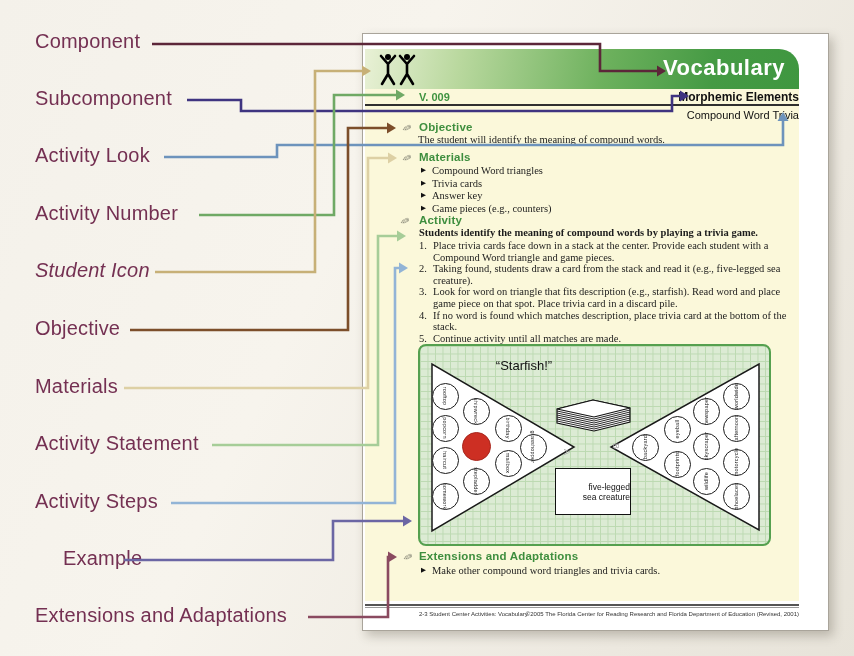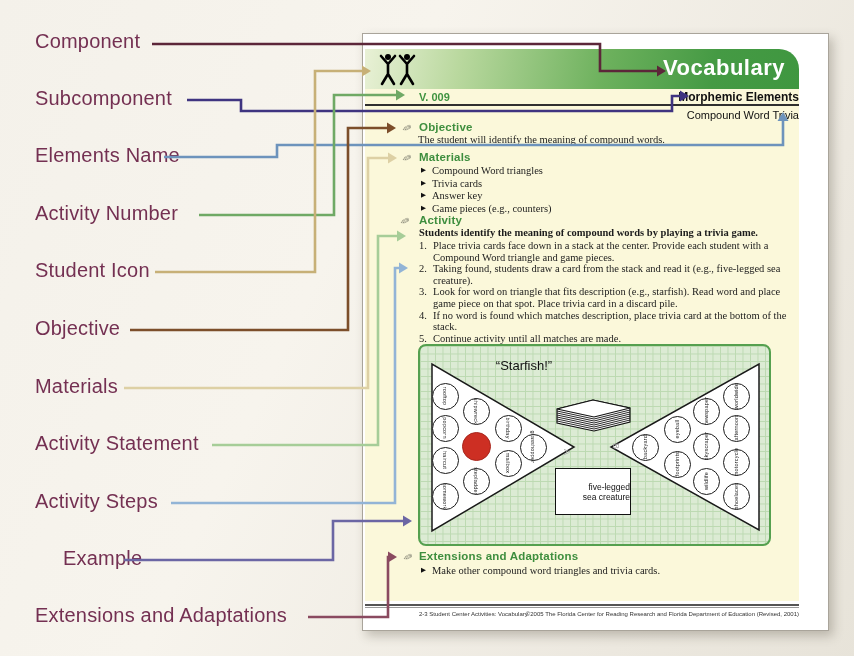--- a/index.html
+++ b/index.html
@@ -56,23 +56,23 @@
   #footer .fr{position:absolute;right:0;top:0;}
 </style>
 </head>
 <body>
 
 <div id="canvas">
 
   <div>
       <div class="anno-label" style="top: 30px; color: rgb(116, 48, 82);">Component</div>
       <div class="anno-label" style="top: 87px; color: rgb(116, 48, 82);">Subcomponent</div>
-      <div class="anno-label" style="top: 144px; color: rgb(116, 48, 82);">Elements Name</div>
+      <div class="anno-label" style="top: 144px; color: rgb(116, 48, 82);">Activity Look</div>
       <div class="anno-label" style="top: 202px; color: rgb(116, 48, 82);">Activity Number</div>
-      <div class="anno-label" style="top: 259px; color: rgb(116, 48, 82);">Student Icon</div>
+      <div class="anno-label" style="top: 259px; color: rgb(116, 48, 82); font-style: italic;">Student Icon</div>
       <div class="anno-label" style="top: 317px; color: rgb(116, 48, 82);">Objective</div>
       <div class="anno-label" style="top: 375px; color: rgb(116, 48, 82);">Materials</div>
       <div class="anno-label" style="top: 432px; color: rgb(116, 48, 82);">Activity Statement</div>
       <div class="anno-label" style="top: 490px; color: rgb(116, 48, 82);">Activity Steps</div>
       <div class="anno-label" style="top: 547px; color: rgb(116, 48, 82); margin-left: 28px;">Example</div>
       <div class="anno-label" style="top: 604px; color: rgb(116, 48, 82);">Extensions and Adaptations</div>
     </div>
 
   <div id="page">
     <div id="yellow-bg"></div>

